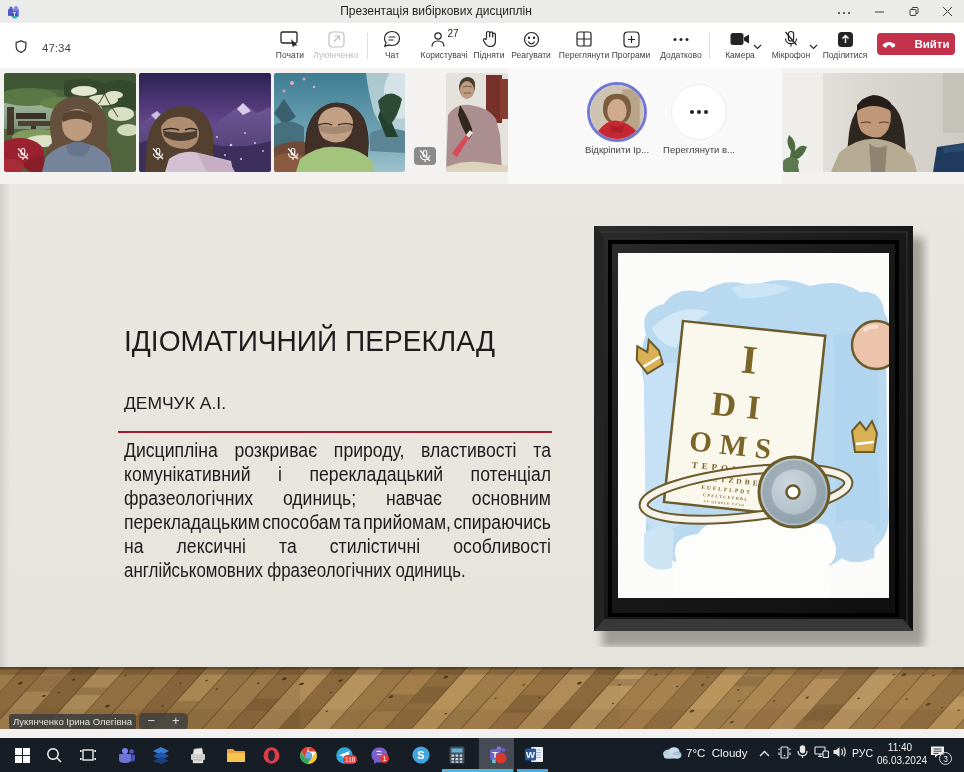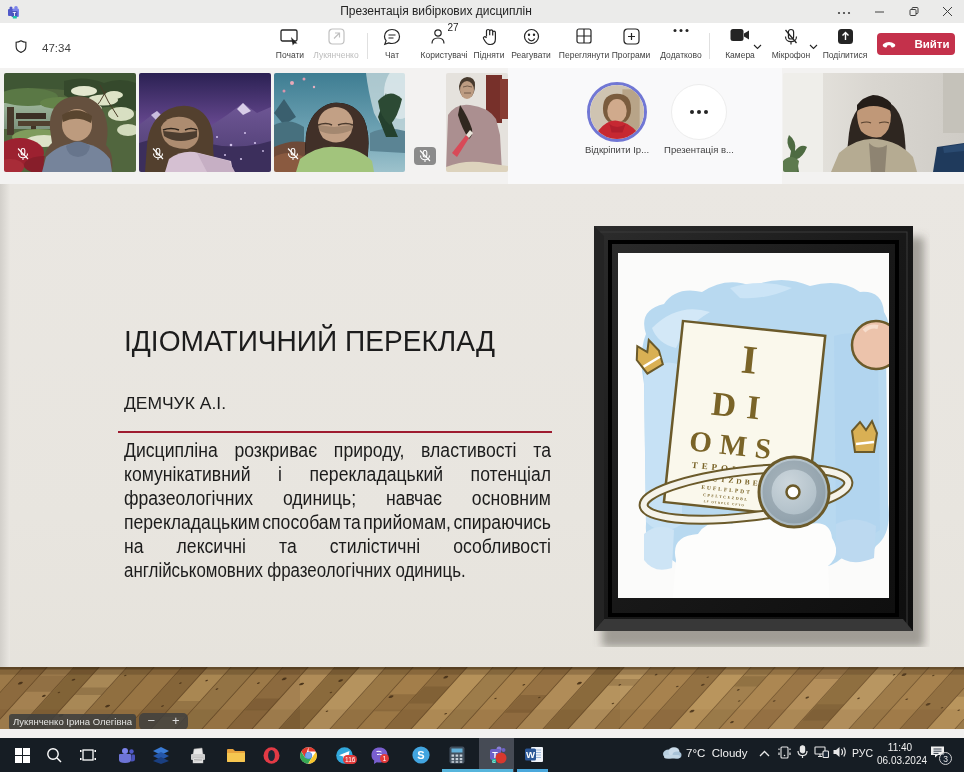--- a/index.html
+++ b/index.html
@@ -4,21 +4,21 @@
 <style>
   html,body{margin:0;padding:0;}
   body{width:964px;height:772px;overflow:hidden;font-family:"Liberation Sans",sans-serif;position:relative;background:#e8e5df;}
   .abs{position:absolute;}
   
   #titlebar{left:0;top:0;width:964px;height:23px;background:#ebebea;border-bottom:1px solid #e0dfde;}
   #tb-title{left:0;top:0;width:872px;height:23px;line-height:23px;text-align:center;font-size:12px;color:#242424;}
   
   #toolbar{left:0;top:23px;width:964px;height:45px;background:#ffffff;border-bottom:1px solid #e7e6e5;}
   .tbtn{position:absolute;top:28px;width:58px;height:38px;text-align:center;}
-  .tbtn .ic{height:22px;display:flex;align-items:flex-start;justify-content:center;}
+  .tbtn .ic{height:22px;display:flex;align-items:center;justify-content:center;}
   .tbtn .lb{font-size:8.5px;color:#424242;line-height:10px;text-align:center;}
   .tbtn.gray .lb{color:#bdbdbd;}
   .tdiv{position:absolute;top:33px;width:1px;height:26px;background:#e0e0e0;}
   #leave{position:absolute;left:877px;top:33px;width:78px;height:22px;background:#c4314b;border-radius:4px;color:#fff;font-size:11.5px;font-weight:bold;display:flex;align-items:center;justify-content:center;gap:18px;}
   
   #strip{left:0;top:68px;width:964px;height:116px;background:#f3f2f1;}
   .tile{position:absolute;top:73px;height:99px;overflow:hidden;border-radius:2px;}
   .tile svg{filter:blur(0.6px);}
   #avpanel{position:absolute;left:508px;top:68px;width:274px;height:116px;background:#f9f9fa;}
   .avlabel{position:absolute;top:144px;font-size:9.5px;color:#424242;width:90px;text-align:center;}
@@ -359,21 +359,21 @@
 </svg></div>
 <div class="avlabel" style="left:572px;">Відкріпити Ір...</div>
 
 <div class="abs" style="left:671px;top:84px;width:56px;height:56px;border-radius:50%;background:#fff;border:1px solid #ededed;box-sizing:border-box;display:flex;align-items:center;justify-content:center;">
   <svg width="22" height="6" viewBox="0 0 22 6">
       <circle cx="4" cy="3" r="2" fill="#242424"></circle>
       <circle cx="11" cy="3" r="2" fill="#242424"></circle>
       <circle cx="18" cy="3" r="2" fill="#242424"></circle>
     </svg>
 </div>
-<div class="avlabel" style="left:654px;">Презентація в...</div>
+<div class="avlabel" style="left:654px;">Переглянути в...</div>
 
 <div class="tile" style="left:783px;width:181px;border-radius:2px 0 0 2px;">
 <svg width="181" height="99" viewBox="0 0 181 99">
   <defs>
     <linearGradient id="t5w" x1="0" y1="0" x2="1" y2="0">
           <stop offset="0" stop-color="#e9e7e2"></stop>
           <stop offset="0.5" stop-color="#d9d6d0"></stop>
           <stop offset="1" stop-color="#cfccc6"></stop>
         </linearGradient>
   </defs>

